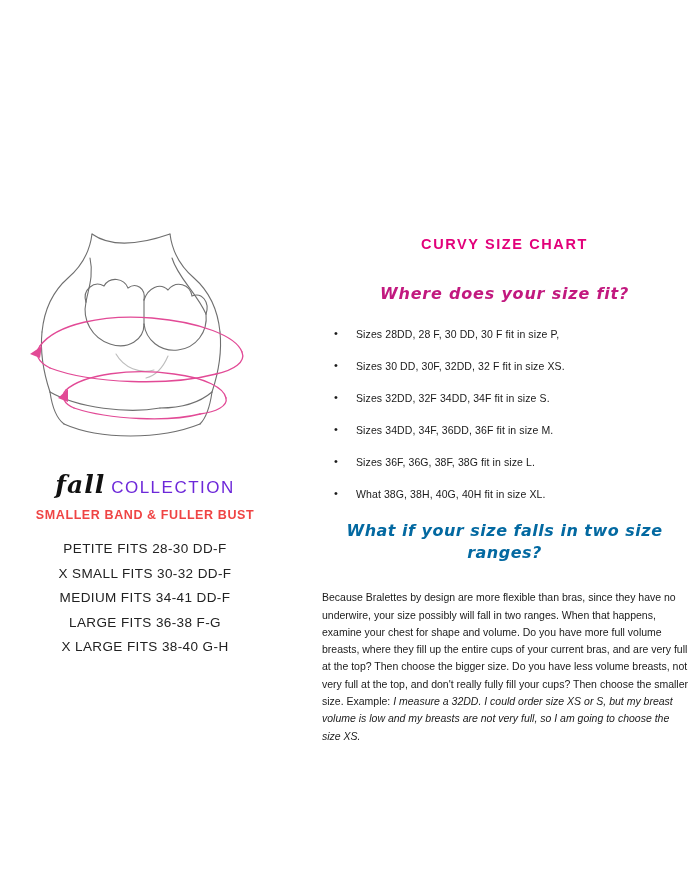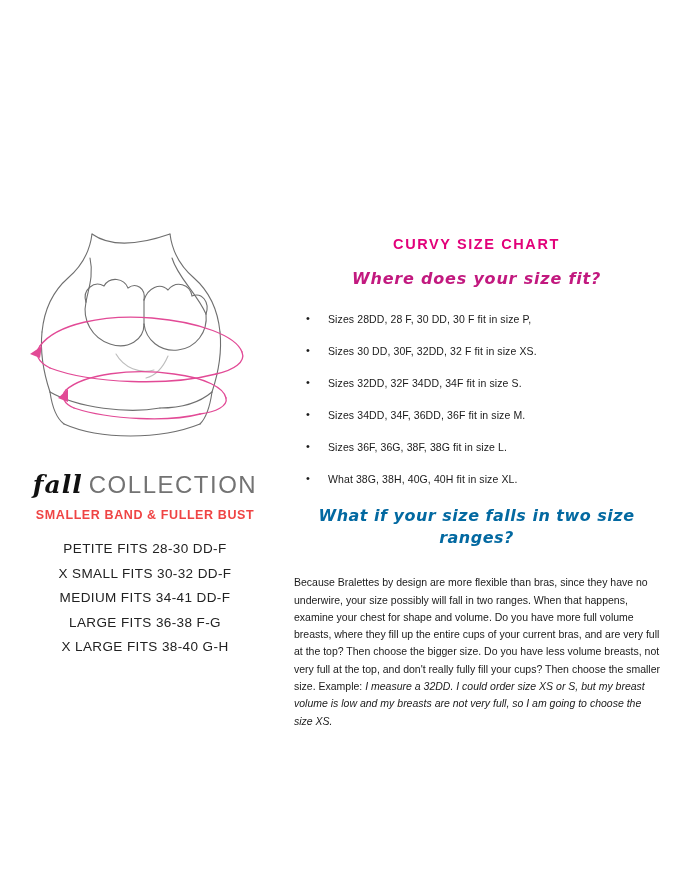--- a/index.html
+++ b/index.html
@@ -46,23 +46,23 @@
   .brand-curvy {
     font-family: "DejaVu Serif", serif;
     font-style: italic;
     font-weight: bold;
     font-size: 25px;
     letter-spacing: 1px;
     color: #111;
   }
   .brand-collection {
     font-family: "Liberation Sans", sans-serif;
-    font-size: 24px;
+    font-size: 17px;
     letter-spacing: 1.5px;
-    color: #737373;
+    color: #6d28d9;
     margin-left: 6px;
   }
   .brand-sub {
     margin-top: 11px;
     font-size: 12.5px;
     font-weight: bold;
     letter-spacing: 0.6px;
     color: #ef4444;
   }
   .size-list {
@@ -74,40 +74,40 @@
     font-size: 13.5px;
     letter-spacing: 0.4px;
     color: #222;
     margin-bottom: 9.5px;
     white-space: nowrap;
   }
 
   
   .right-col {
     position: absolute;
-    left: 284px;
+    left: 312px;
     top: 228px;
     width: 385px;
   }
   .chart-title {
     text-align: center;
     font-size: 14.5px;
     font-weight: bold;
     letter-spacing: 1.6px;
     color: #e2007a;
     margin: 8px 0 0 0;
   }
   .chart-sub {
     text-align: center;
     font-family: "DejaVu Sans", sans-serif;
     font-style: italic;
     font-size: 16px;
     letter-spacing: 0.8px;
     color: #c2197f;
-    margin: 17px 0 0 0;
+    margin: 32px 0 0 0;
   }
   .bullets {
     margin: 25px 0 0 0;
     padding: 0 0 0 22px;
     list-style: none;
   }
   .bullets li {
     position: relative;
     font-size: 10.5px;
     color: #1a1a1a;

